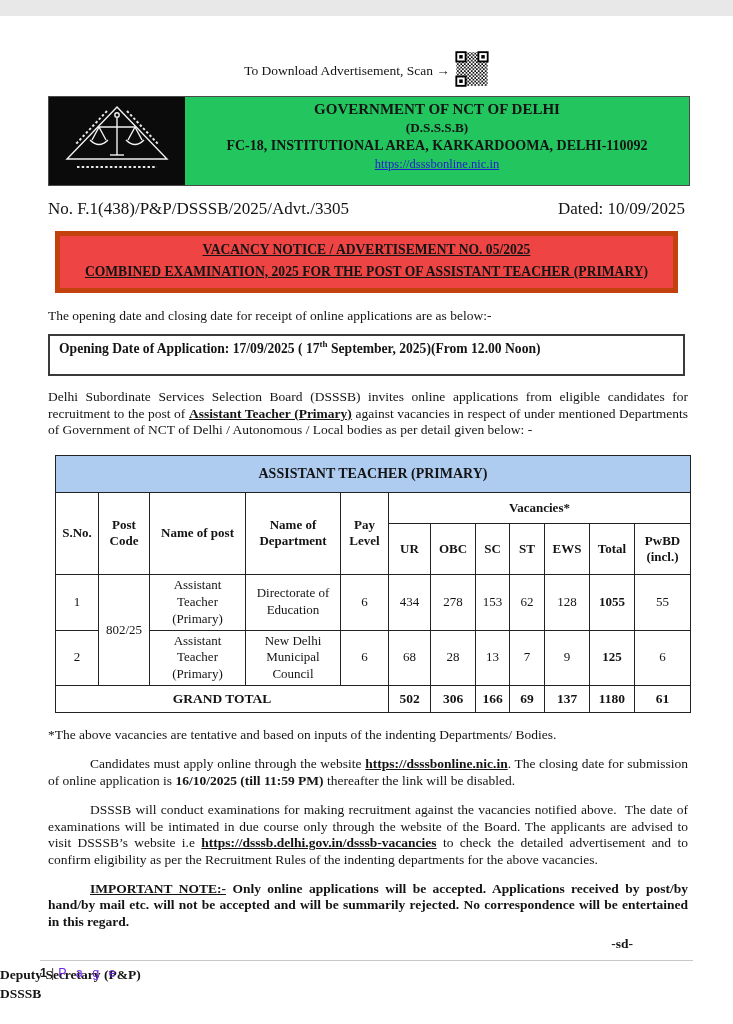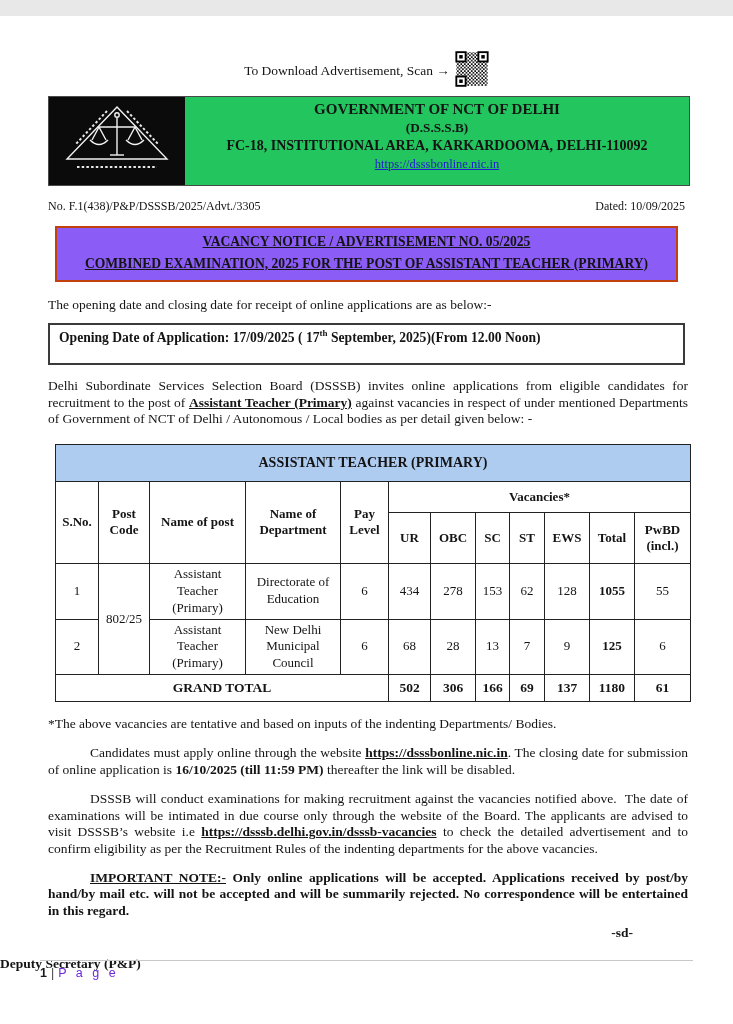--- a/index.html
+++ b/index.html
@@ -16,23 +16,23 @@
   
   .letterhead { display:flex; border:1px solid #4a4a4a; margin:6px 43px 0 48px; background:#22c55e; }
   .logo-box { width:136px; min-width:136px; background:#0b0b0b; }
   .lh-text { flex:1; text-align:center; padding:4px 4px 3px; }
   .lh-l1 { font-weight:bold; font-size:15px; }
   .lh-l2 { font-weight:bold; font-size:13.8px; margin-top:2px; }
   .lh-l3 { font-weight:bold; font-size:13.2px; margin-top:2px; }
   .lh-l4 { font-weight:bold; font-size:14px; margin-top:2px; }
   .lh-url { font-size:12.5px; color:#2222cc; text-decoration:underline; margin-top:1px; display:inline-block; cursor:pointer; }
   
-  .ref-row { display:flex; justify-content:space-between; margin:13px 48px 0; font-size:12px; }
-  
-  .notice-box { margin:12px 55px 0; background:#8b5cf6; border:2px solid #c2410c; text-align:center; padding:3px 4px 5px; }
+  .ref-row { display:flex; justify-content:space-between; margin:13px 48px 0; font-size:17px; }
+  
+  .notice-box { margin:12px 55px 0; background:#ef4444; border:5px solid #c2410c; text-align:center; padding:3px 4px 5px; }
   .notice-line { font-weight:bold; font-size:13.6px; text-decoration:underline; line-height:1.6; }
   
   .intro { margin:15px 48px 0; font-size:13.5px; }
   
   .date-box { margin:10px 48px 0; border:2px solid #3a3a3a; padding:2px 9px 16px; font-size:13.6px; font-weight:bold; line-height:1.5; }
   .date-box sup { font-size:9px; }
   
   .para { margin:13px 45px 0 48px; font-size:13.5px; line-height:1.22; text-align:justify; }
   .para.indent { text-indent:42px; }
   .b { font-weight:bold; }
@@ -229,19 +229,20 @@
 
   <p class="para indent"><span>Candidates must apply online through the website </span><span class="linkish">https://dsssbonline.nic.in</span><span>. The closing date for submission of online application is </span><span class="b">16/10/2025 (till 11:59 PM)</span><span> thereafter the link will be disabled.</span></p>
 
   <p class="para indent"><span>DSSSB will conduct examinations for making recruitment against the vacancies notified above.&nbsp; The date of examinations will be intimated in due course only through the website of the Board. The applicants are advised to visit DSSSB’s website i.e </span><span class="linkish">https://dsssb.delhi.gov.in/dsssb-vacancies</span><span> to check the detailed advertisement and to confirm eligibility as per the Recruitment Rules of the indenting departments for the above vacancies.</span></p>
 
   <p class="para indent b"><span class="bu">IMPORTANT NOTE:-</span><span> Only online applications will be accepted. Applications received by post/by hand/by mail etc. will not be accepted and will be summarily rejected. No correspondence will be entertained in this regard.</span></p>
 
   <div class="sig-sd">-sd-</div>
   <div class="sig-block">
     <div>Deputy Secretary (P&amp;P)</div>
+    <div class="l2">DSSSB</div>
   </div>
 
   <div class="footer">
     <span class="num">1</span><span class="sep">|</span><span class="pg">P a g e</span>
   </div>
 
 </div>
 
 </body></html>

